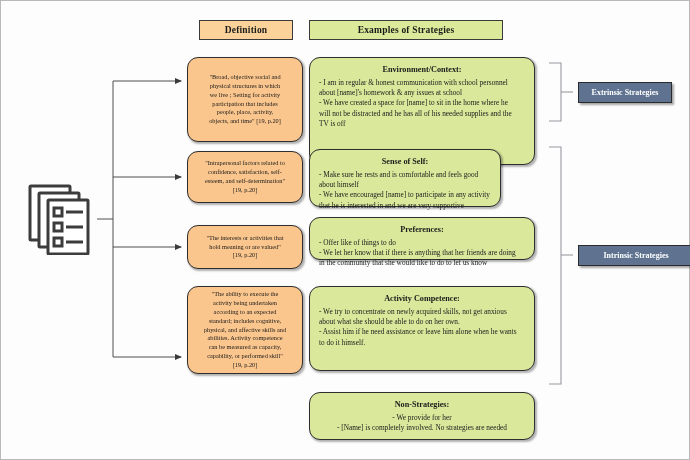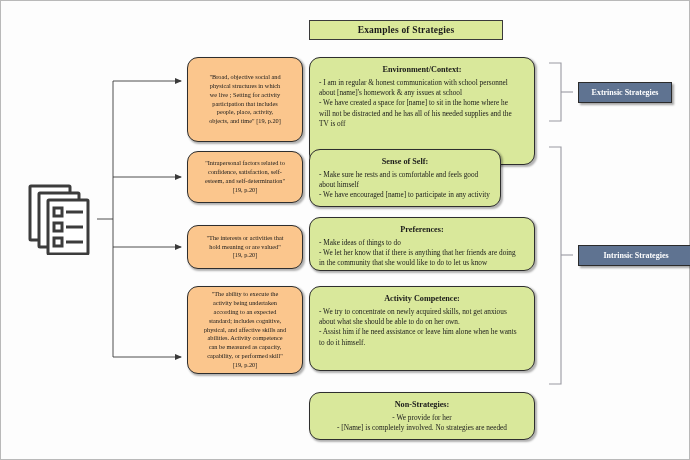--- a/index.html
+++ b/index.html
@@ -74,21 +74,21 @@
 
   
   #def1  { left: 186px; top: 56px;  width: 116px; height: 85px; }
   #def2  { left: 186px; top: 150px; width: 116px; height: 52px; }
   #def3  { left: 186px; top: 224px; width: 116px; height: 44px; }
   #def4  { left: 186px; top: 285px; width: 116px; height: 88px; }
 
   
   #str1  { left: 308px; top: 56px;  width: 226px; height: 108px; }
   #str2  { left: 308px; top: 148px; width: 192px; height: 58px; }
-  #str3  { left: 308px; top: 216px; width: 226px; height: 54px; }
+  #str3  { left: 308px; top: 216px; width: 226px; height: 43px; }
   #str4  { left: 308px; top: 285px; width: 226px; height: 85px; }
   #str5  { left: 308px; top: 391px; width: 226px; height: 48px; }
 
   
   .cat {
     position: absolute;
     background: #5f7391;
     border: 1.4px solid #2b2b2b;
     color: #ffffff;
     font-weight: bold;
@@ -148,20 +148,21 @@
         <rect x="27" y="25" width="8" height="8"></rect>
         <rect x="27" y="40" width="8" height="8"></rect>
         <rect x="27" y="55" width="8" height="8"></rect>
         <path d="M39,29 L56,29"></path>
         <path d="M39,44 L56,44"></path>
         <path d="M39,59 L56,59"></path>
       </g>
     </svg>
   </div>
 
+  <div class="hdr" id="hdr-def">Definition</div>
   <div class="hdr" id="hdr-ex">Examples of Strategies</div>
 
   <div class="rbox def" id="def1">
     <div class="inner">
       <span class="line">"Broad, objective social and</span><br>
       <span class="line">physical structures in which</span><br>
       <span class="line">we live ; Setting for activity</span><br>
       <span class="line">participation that includes</span><br>
       <span class="line">people, place, activity,</span><br>
       <span class="line">objects, and time" [19, p.20]</span>
@@ -206,25 +207,26 @@
     <span class="line">- We have created a space for [name] to sit in the home where he</span>
     <span class="line">will not be distracted and he has all of his needed supplies and the</span>
     <span class="line">TV is off</span>
   </div>
 
   <div class="rbox strat" id="str2">
     <span class="title">Sense of Self:</span>
     <span class="line">- Make sure he rests and is comfortable and feels good</span>
     <span class="line">about himself</span>
     <span class="line">- We have encouraged [name] to participate in any activity</span>
+    <span class="line">that he is interested in and we are very supportive</span>
   </div>
 
   <div class="rbox strat" id="str3">
     <span class="title">Preferences:</span>
-    <span class="line">- Make ideas of things to do</span>
+    <span class="line">- Offer like of things to do</span>
     <span class="line">- We let her know that if there is anything that her friends are doing</span>
     <span class="line">in the community that she would like to do to let us know</span>
   </div>
 
   <div class="rbox strat" id="str4">
     <span class="title">Activity Competence:</span>
     <span class="line">- We try to concentrate on newly acquired skills, not get anxious</span>
     <span class="line">about what she should be able to do on her own.</span>
     <span class="line">- Assist him if he need assistance or leave him alone when he wants</span>
     <span class="line">to do it himself.</span>

